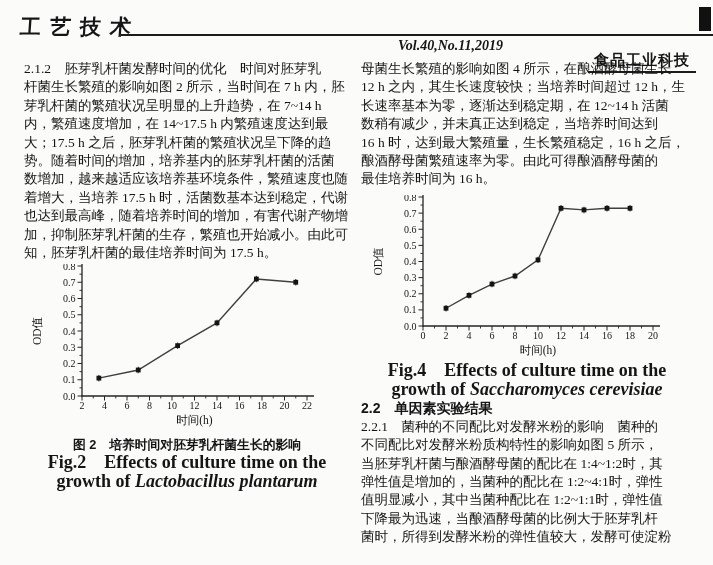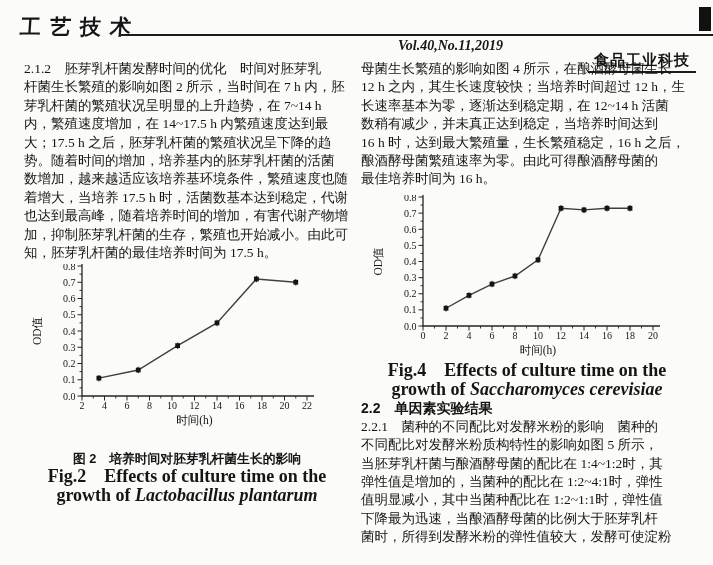--- a/index.html
+++ b/index.html
@@ -21,21 +21,21 @@
   
   .col{position:absolute;top:60px;font-size:13.5px;line-height:18.4px;text-align:justify;}
   .col-left{left:24px;width:326px;}
   .col-right{left:361px;width:332px;}
   .lines{white-space:pre-line;}
   sup{font-size:9px;line-height:0;}
 
   
   .chart{position:relative;}
   .chart svg{display:block;}
-  .cap-zh{margin-top:20px;text-align:center;font-family:"Liberation Sans",sans-serif;
+  .cap-zh{margin-top:6px;text-align:center;font-family:"Liberation Sans",sans-serif;
           font-weight:bold;font-size:12.8px;line-height:17px;}
   .cap-en{text-align:center;font-weight:bold;font-size:18px;line-height:19px;}
   .it{font-style:italic;}
   .sec-head{font-family:"Liberation Sans",sans-serif;font-weight:bold;font-size:14px;
             line-height:19px;margin-top:0;}
   .mt2{margin-top:2px;} .mt5{margin-top:5px;} .mt6{margin-top:6px;}
 </style>
 </head>
 <body>
 

